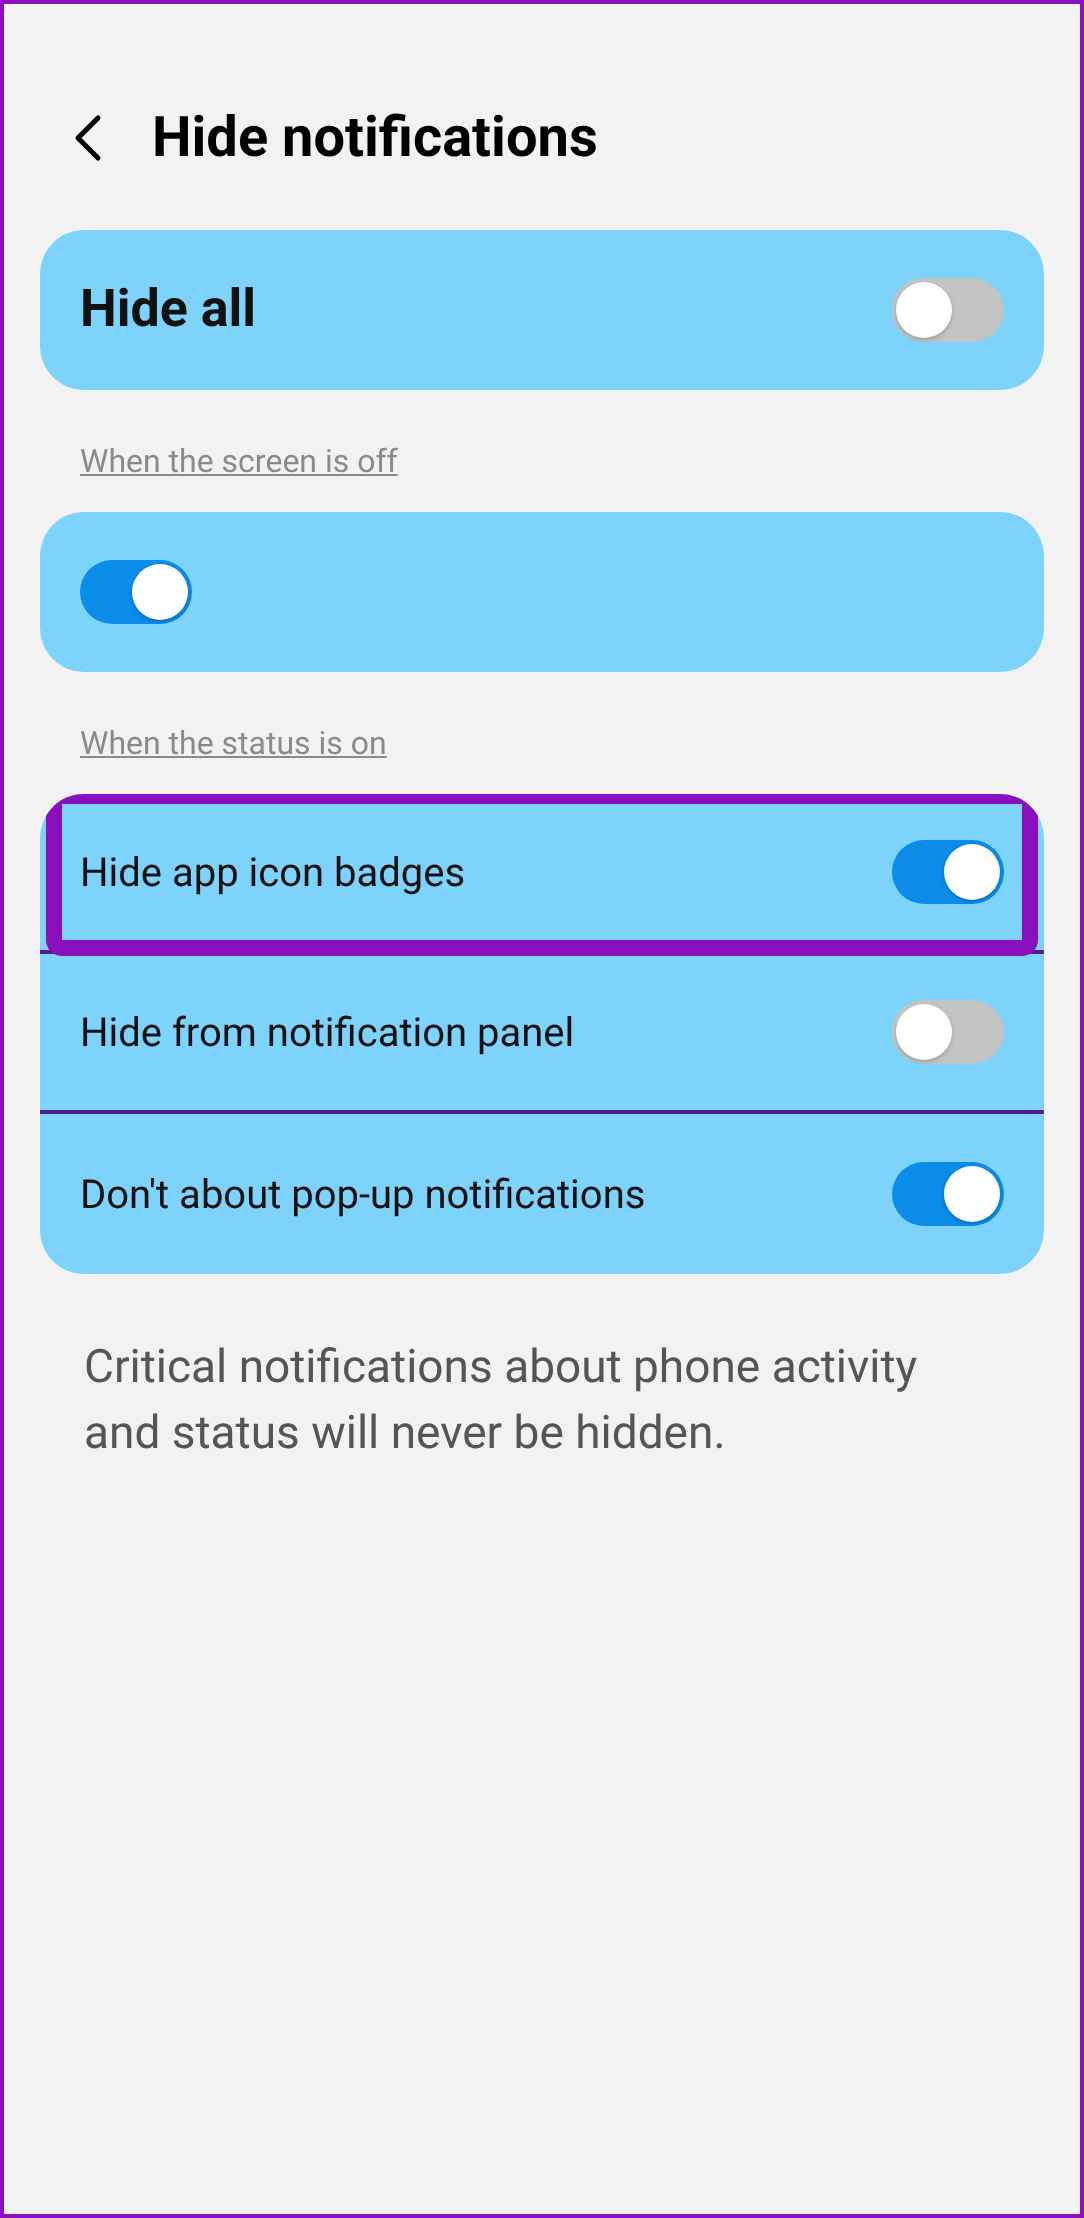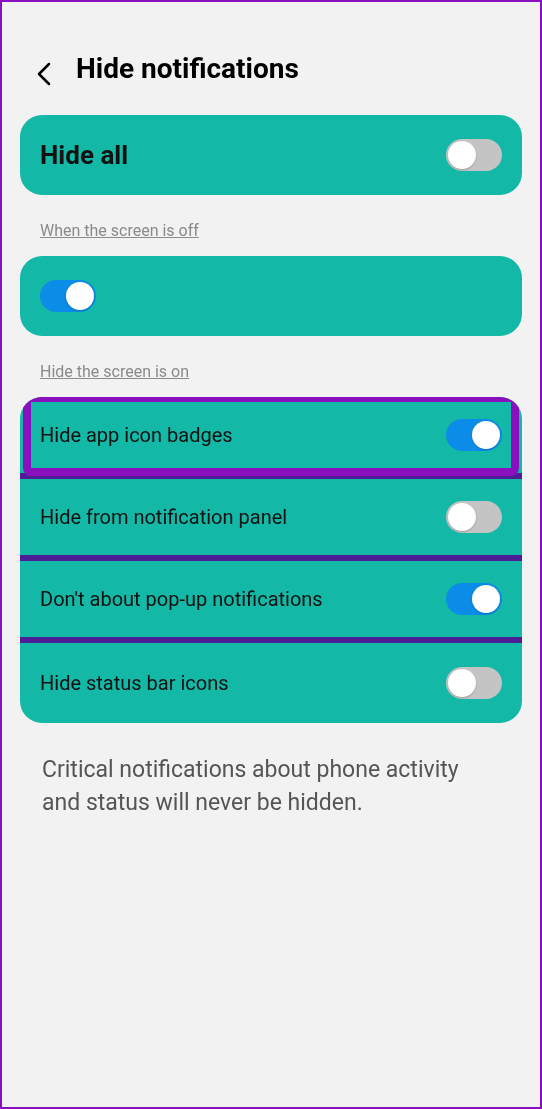--- a/index.html
+++ b/index.html
@@ -13,52 +13,52 @@
       width: 542px;
       height: 1109px;
       border: 2px solid #8a0fbf;
       overflow: hidden;
     }
     .screen {
       padding: 0 18px;
     }
     .header {
       display: flex;
-      align-items: flex-end;
+      align-items: center;
       padding: 50px 10px 30px 14px;
       gap: 20px;
     }
     .back-arrow {
       width: 22px;
       height: 22px;
       display: flex;
       align-items: center;
       justify-content: center;
     }
     .back-arrow svg {
       width: 20px;
       height: 28px;
     }
     .page-title {
       font-size: 28px;
       font-weight: 700;
       color: #000;
     }
     .card {
-      background: #14b8a6;
+      background: #7dd3fc;
       border-radius: 22px;
       overflow: hidden;
     }
     .row {
       display: flex;
       align-items: center;
       justify-content: space-between;
       padding: 22px 20px;
       min-height: 80px;
-      border-bottom: 6px solid #4c1d95;
+      border-bottom: 2px solid #4c1d95;
     }
     .row:last-child {
       border-bottom: none;
     }
     .row-label {
       font-size: 20px;
       color: #111;
       flex: 1;
       padding-right: 12px;
     }
@@ -146,21 +146,21 @@
   <div class="section-header">When the screen is off</div>
 
   <div class="card">
     <div class="row">
       <div class="toggle on">
         <div class="toggle-knob"></div>
       </div>
     </div>
   </div>
 
-  <div class="section-header">Hide the screen is on</div>
+  <div class="section-header">When the status is on</div>
 
   <div class="card">
     <div class="row highlighted-row">
       <div class="highlight-box"></div>
       <span class="row-label">Hide app icon badges</span>
       <div class="toggle on">
         <div class="toggle-knob"></div>
       </div>
     </div>
     <div class="row">
@@ -168,22 +168,16 @@
       <div class="toggle off">
         <div class="toggle-knob"></div>
       </div>
     </div>
     <div class="row">
       <span class="row-label">Don't about pop-up notifications</span>
       <div class="toggle on">
         <div class="toggle-knob"></div>
       </div>
     </div>
-    <div class="row">
-      <span class="row-label">Hide status bar icons</span>
-      <div class="toggle off">
-        <div class="toggle-knob"></div>
-      </div>
-    </div>
   </div>
 
   <div class="footer-text">Critical notifications about phone activity and status will never be hidden.</div>
 </div>
 
 </body></html>

